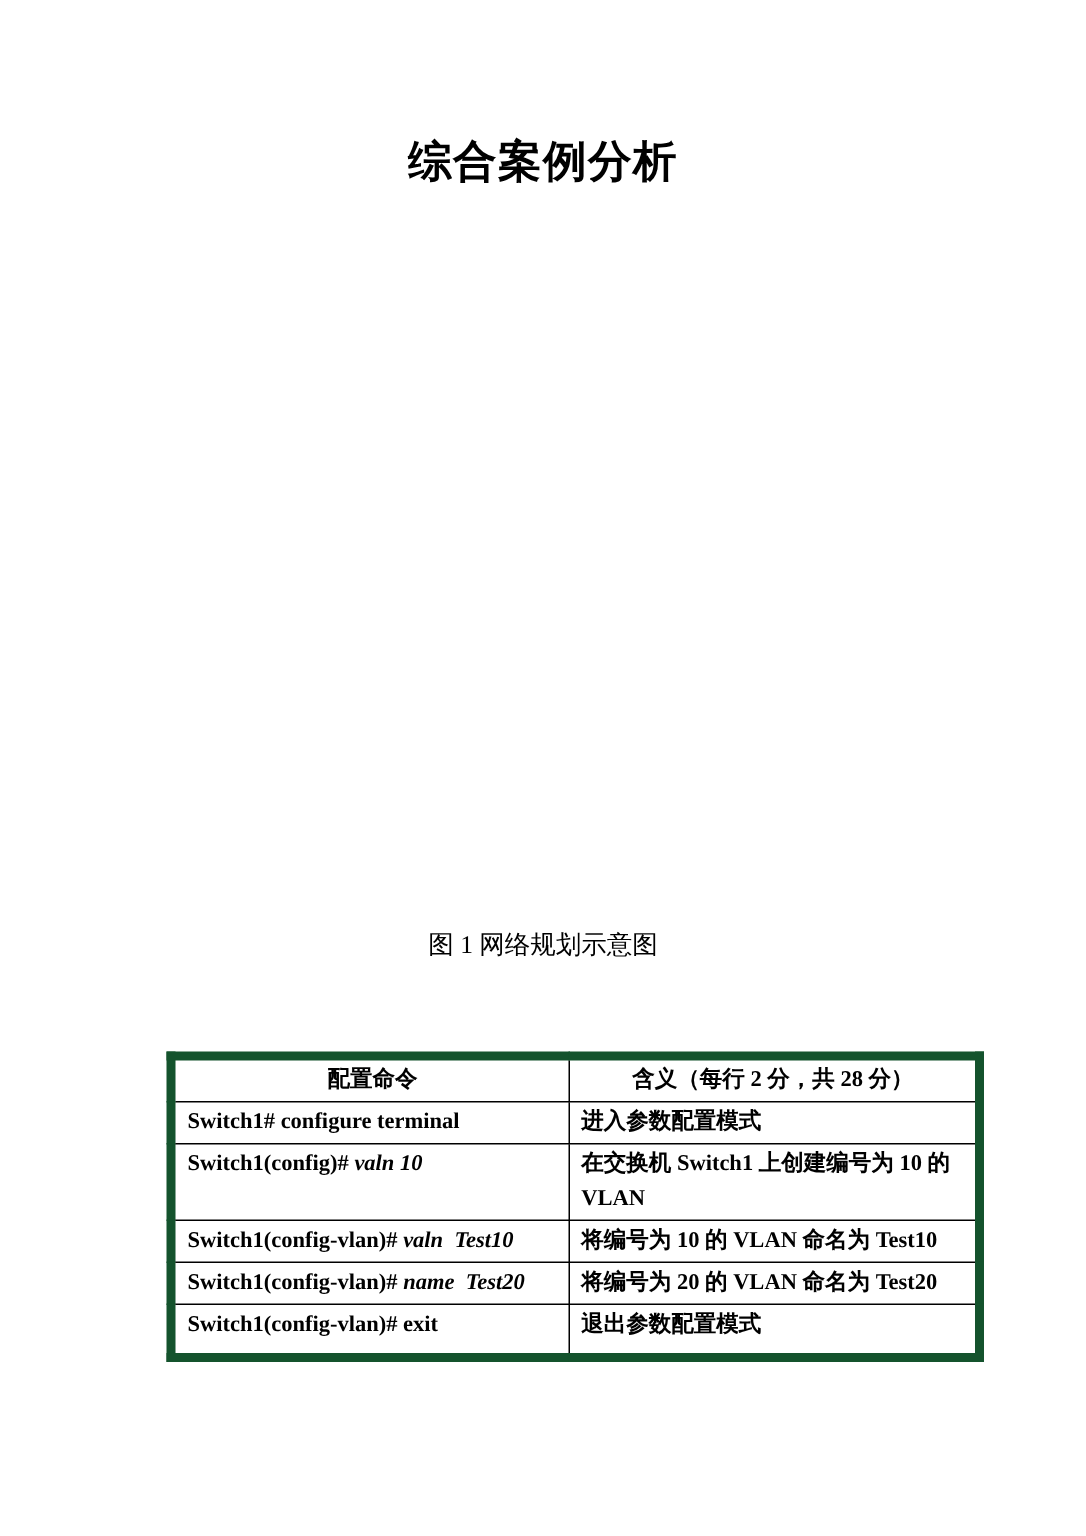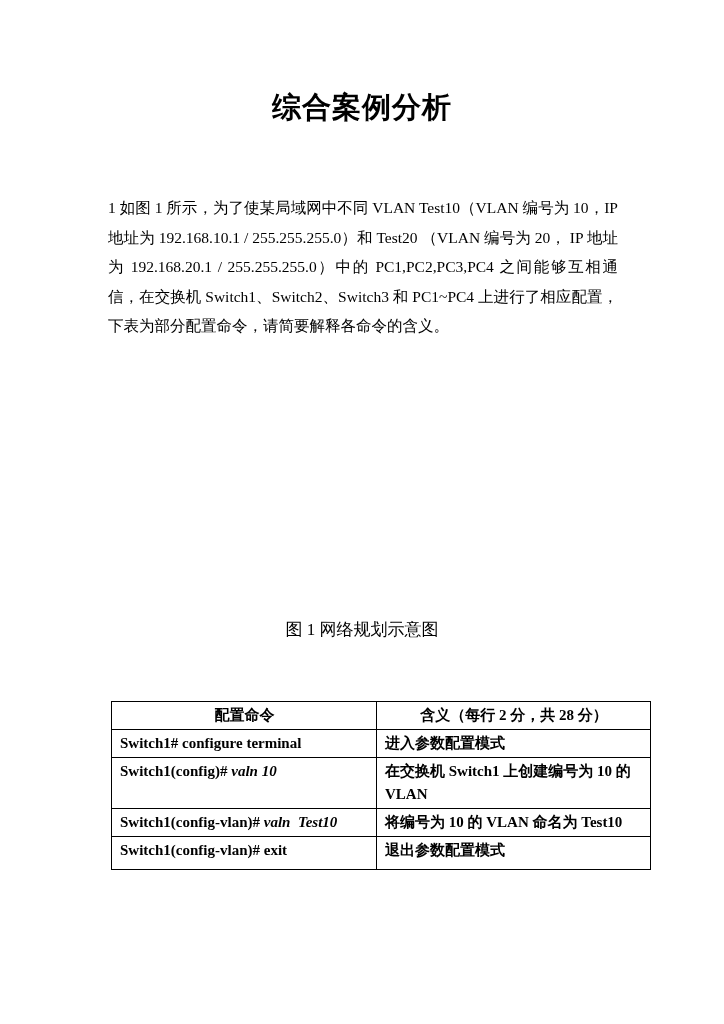--- a/index.html
+++ b/index.html
@@ -52,21 +52,21 @@
     font-size: 15.5px;
     font-weight: bold;
     white-space: pre-wrap;
   }
   table.cfg {
     position: absolute;
     top: 701px;
     left: 111px;
     width: 539px;
     border-collapse: collapse;
-    border: 1px solid #14532d;
+    border: 6px solid #14532d;
     table-layout: fixed;
   }
   table.cfg th, table.cfg td {
     border: 1.5px solid #000000;
     font-size: 15px;
     font-weight: bold;
     line-height: 23px;
     padding: 2px 7px 2px 8px;
     vertical-align: top;
     overflow: hidden;
@@ -91,21 +91,20 @@
     font-style: italic;
   }
 </style>
 </head>
 <body>
 
 <div class="page">
 
   <div class="doc-title">综合案例分析</div>
 
-  <div class="intro">1 如图 1 所示，为了使某局域网中不同 VLAN Test10（VLAN 编号为 10，IP 地址为 192.168.10.1 / 255.255.255.0）和 Test20 （VLAN 编号为 20，  IP 地址为 192.168.20.1 / 255.255.255.0）中的 PC1,PC2,PC3,PC4 之间能够互相通信，在交换机 Switch1、Switch2、Switch3 和 PC1~PC4 上进行了相应配置，下表为部分配置命令，请简要解释各命令的含义。</div>
 
   <div class="fig-caption">图 1 网络规划示意图</div>
 
 
   <table class="cfg">
     <colgroup>
         <col class="c1">
         <col class="c2">
       </colgroup>
     <thead>
@@ -124,20 +123,24 @@
     <td class="cmd"><span>Switch1(config)# </span><span class="args">valn 10</span></td>
     <td>在交换机 Switch1 上创建编号为 10 的 VLAN</td>
   </tr>
 
   <tr>
     <td class="cmd"><span>Switch1(config-vlan)# </span><span class="args">valn  Test10</span></td>
     <td>将编号为 10 的 VLAN 命名为 Test10</td>
   </tr>
 
 
+  <tr>
+    <td class="cmd"><span>Switch1(config-vlan)# </span><span class="args">name  Test20</span></td>
+    <td>将编号为 20 的 VLAN 命名为 Test20</td>
+  </tr>
 
   <tr>
     <td class="cmd"><span>Switch1(config-vlan)# exit</span><span class="args"></span></td>
     <td>退出参数配置模式</td>
   </tr>
 </tbody>
   </table>
 
 </div>
 

